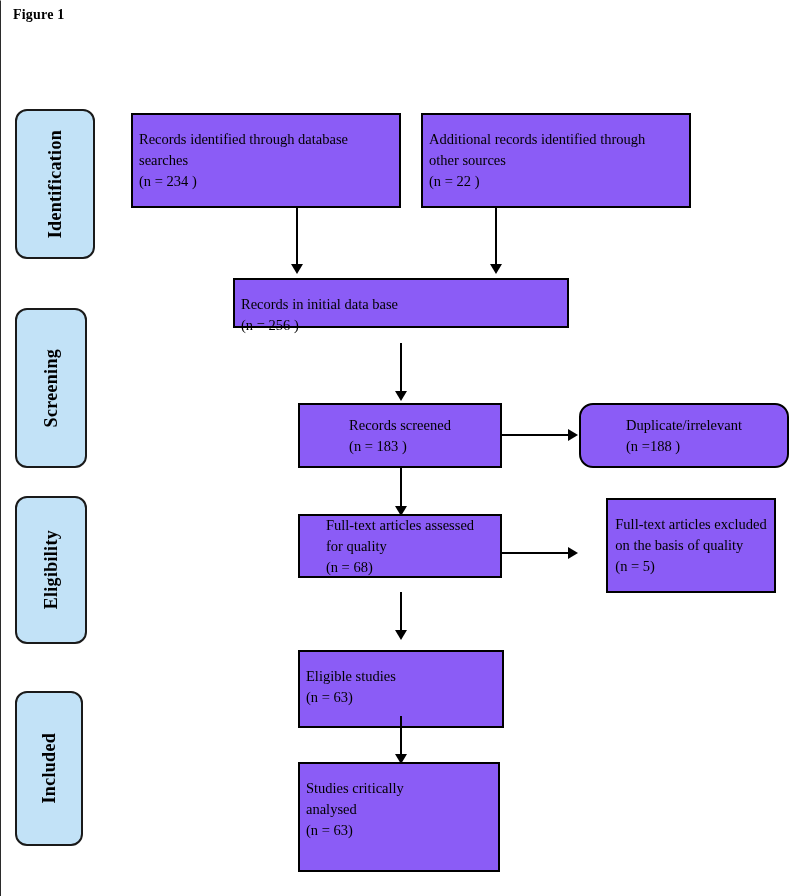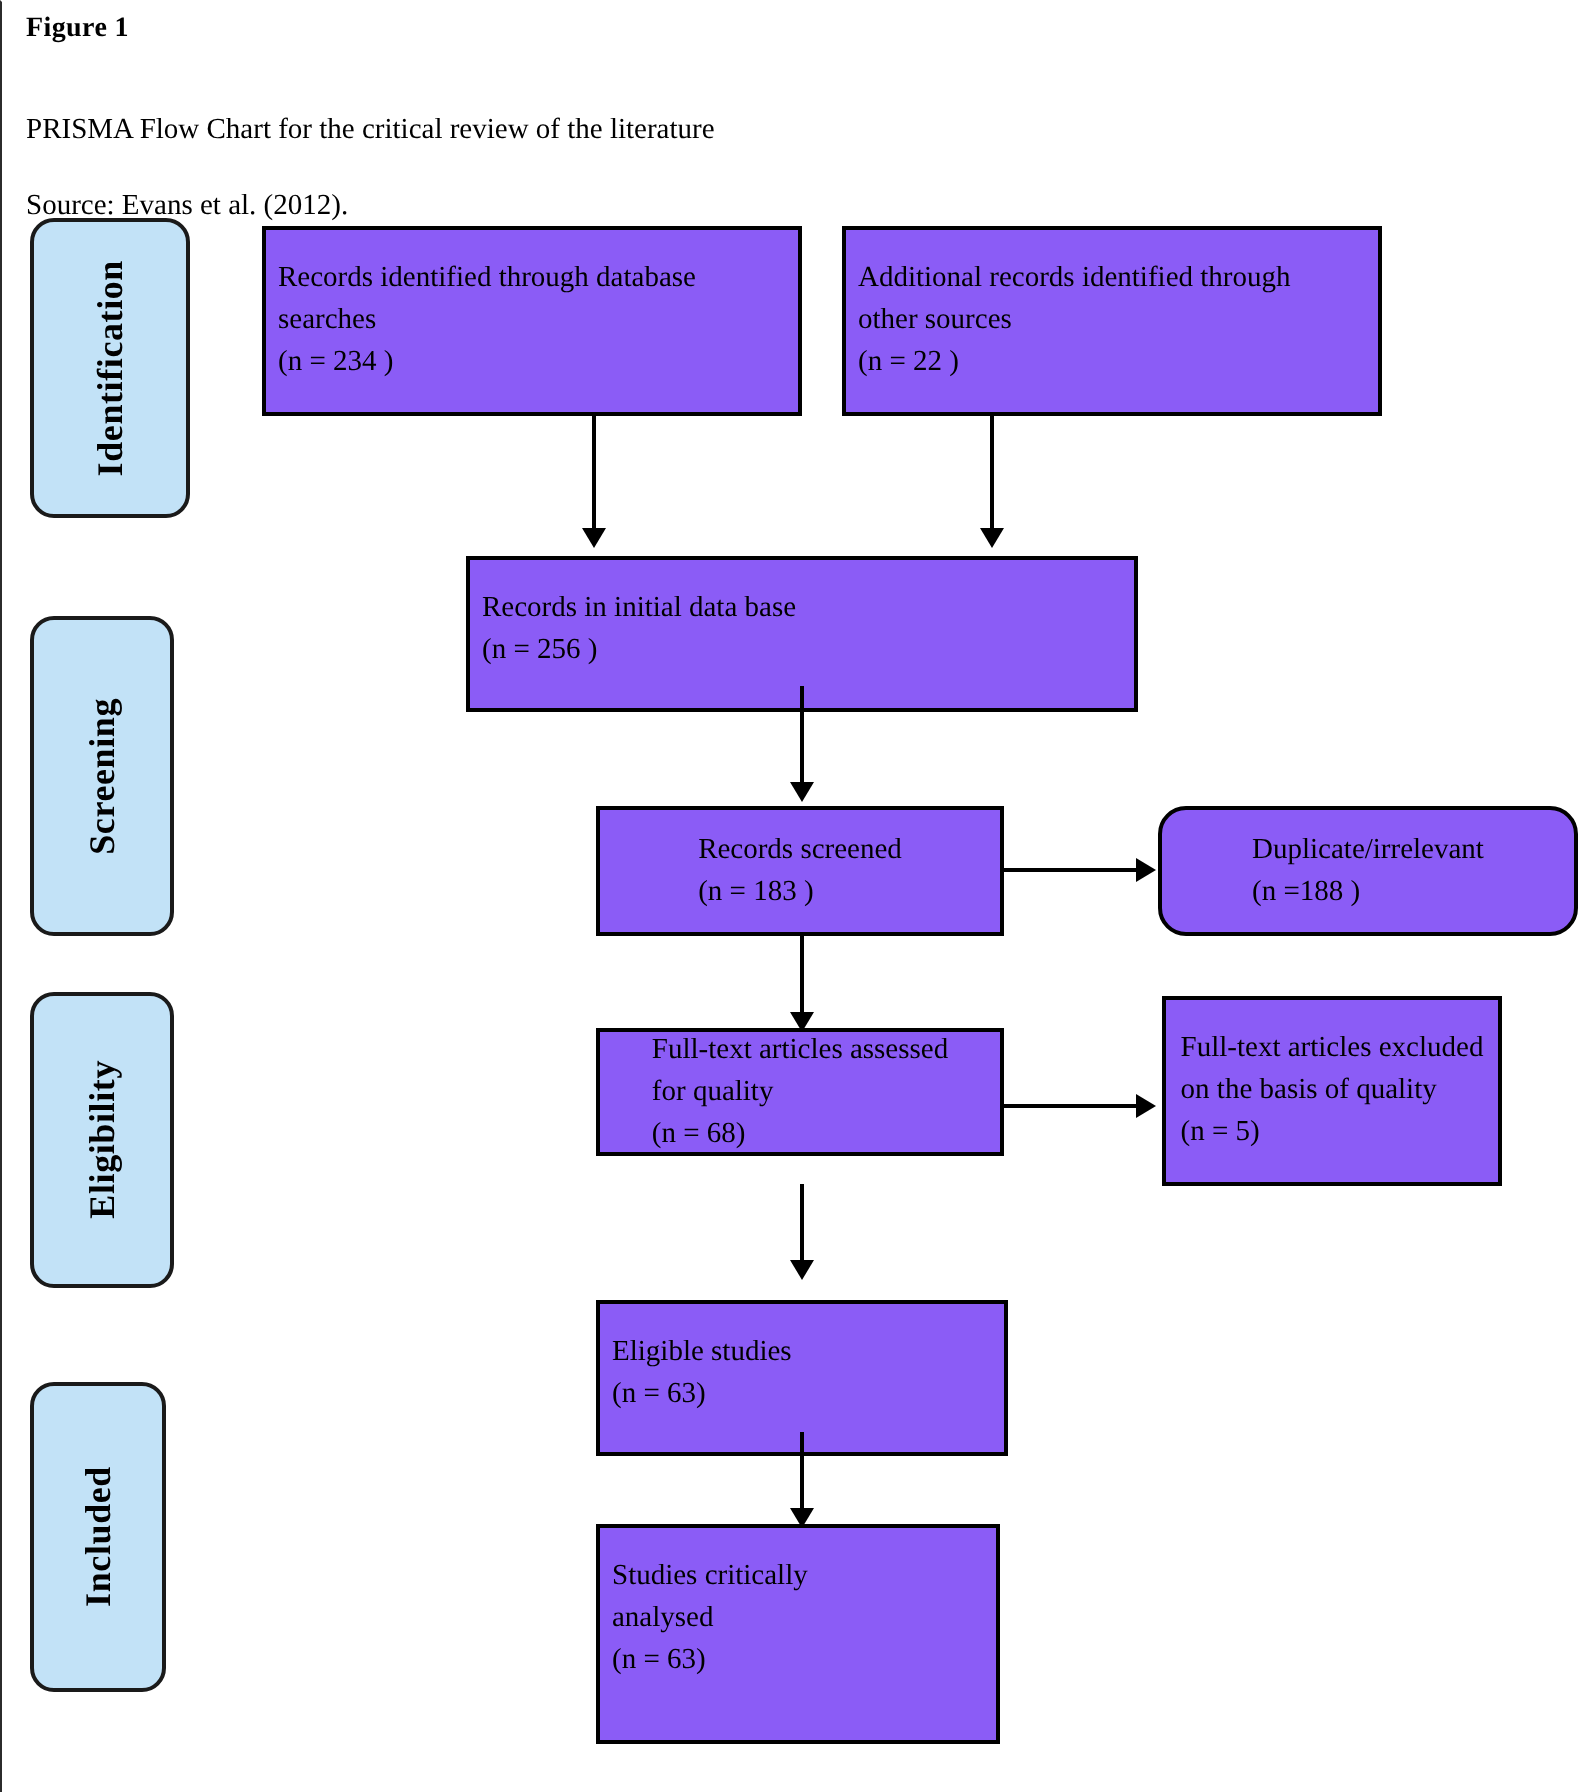--- a/index.html
+++ b/index.html
@@ -112,24 +112,20 @@
     border-bottom: 6px solid transparent;
     border-left: 10px solid #000000;
   }
 </style>
 </head>
 <body>
 
 <div id="page">
 
   <div class="fig-label">Figure 1</div>
-  <div class="caption">
-    <span class="cap-line">PRISMA Flow Chart for the critical review of the literature</span>
-    <span class="cap-line">Source: Evans et al. (2012).</span>
-  </div>
 
   <div class="stage" style="left:14px; top:108px; width:80px; height:150px;">
     <span>Identification</span>
   </div>
 
   <div class="stage" style="left:14px; top:307px; width:72px; height:160px;">
     <span>Screening</span>
   </div>
 
   <div class="stage" style="left:14px; top:495px; width:72px; height:148px;">
@@ -151,21 +147,21 @@
 other sources
 (n =  22 )</div>
   </div>
 
   <div class="vline" style="left:295px; top:207px; height:58px;"></div>
   <div class="arrow-down" style="left:290px; top:263px;"></div>
 
   <div class="vline" style="left:494px; top:207px; height:58px;"></div>
   <div class="arrow-down" style="left:489px; top:263px;"></div>
 
-  <div class="node" style="left:232px; top:277px; width:336px; height:78px;">
+  <div class="node" style="left:232px; top:277px; width:336px; height:50px;">
     <div class="inner">Records in initial data base
 (n =  256 )</div>
   </div>
 
   <div class="vline" style="left:399px; top:342px; height:50px;"></div>
   <div class="arrow-down" style="left:394px; top:390px;"></div>
 
   <div class="node vcenter" style="left:297px; top:402px; width:204px; height:65px;">
     <div class="inner">Records screened
 (n = 183 )</div>
@@ -181,21 +177,21 @@
 
   <div class="vline" style="left:399px; top:467px; height:40px;"></div>
   <div class="arrow-down" style="left:394px; top:505px;"></div>
 
   <div class="node vcenter" style="left:297px; top:513px; width:204px; height:64px;">
     <div class="inner">Full-text articles assessed
 for quality
 (n =  68)</div>
   </div>
 
-  <div class="node vcenter" style="left:580px; top:497px; width:170px; height:95px;">
+  <div class="node vcenter" style="left:605px; top:497px; width:170px; height:95px;">
     <div class="inner">Full-text articles excluded
 on the basis of quality
 (n = 5)</div>
   </div>
 
   <div class="hline" style="left:501px; top:551px; width:68px;"></div>
   <div class="arrow-right" style="left:567px; top:546px;"></div>
 
   <div class="vline" style="left:399px; top:591px; height:40px;"></div>
   <div class="arrow-down" style="left:394px; top:629px;"></div>

